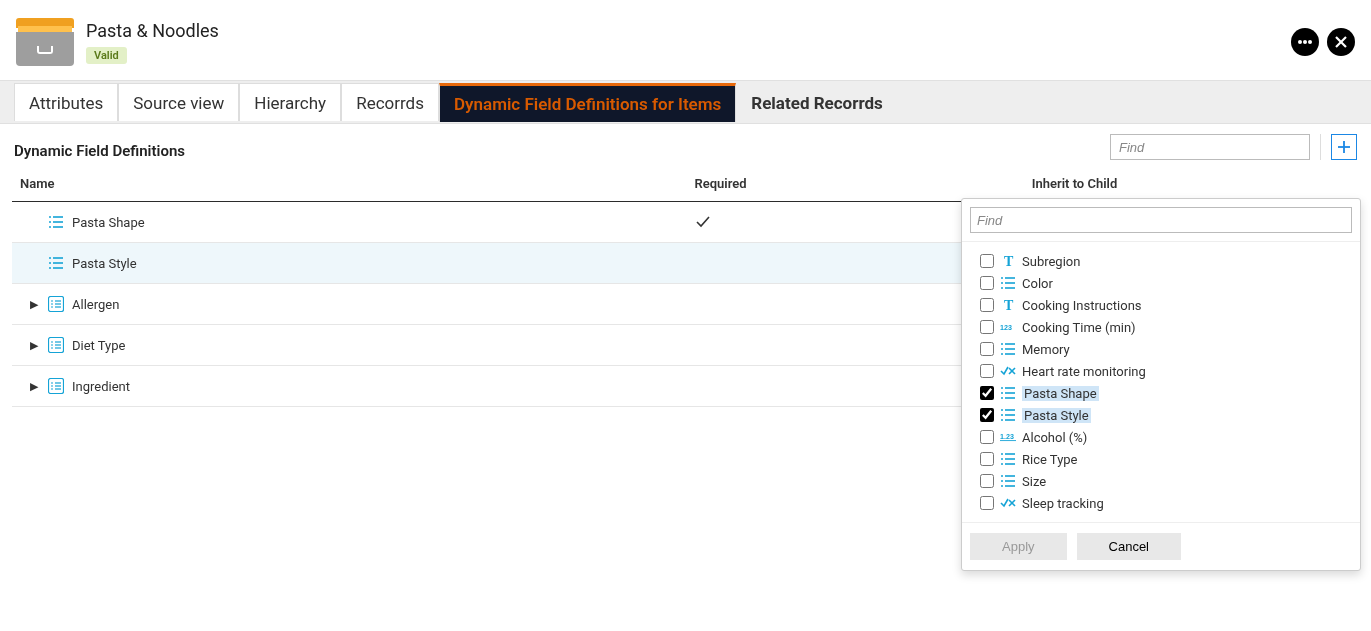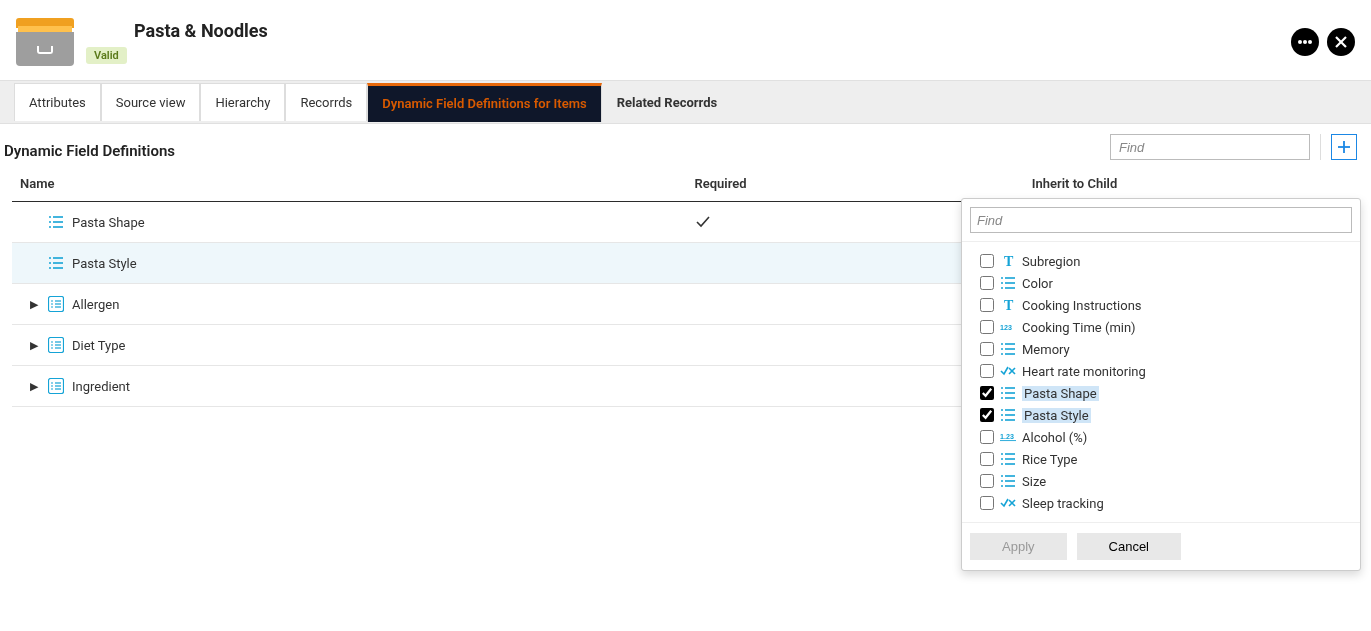--- a/index.html
+++ b/index.html
@@ -6,33 +6,33 @@
   body { font-family: -apple-system, "Segoe UI", Roboto, Arial, sans-serif; font-size: 13px; color: #333; background: #fff; width: 1371px; }
   
   
   .header { display: flex; align-items: flex-start; padding: 18px 20px 14px 16px; position: relative; }
   .header-icon { width: 58px; height: 48px; margin-right: 12px; position: relative; }
   .header-icon .box-top { position: absolute; left: 0; right: 0; top: 0; height: 10px; background: #f0a020; border-radius: 3px 3px 0 0; }
   .header-icon .box-top2 { position: absolute; left: 2px; right: 2px; top: 8px; height: 8px; background: #ffc14d; }
   .header-icon .box-body { position: absolute; left: 0; right: 0; top: 14px; bottom: 0; background: #9e9e9e; border-radius: 0 0 4px 4px; }
   .header-icon .handle { position: absolute; left: 21px; top: 28px; width: 16px; height: 8px; border: 2px solid #fff; border-top: none; border-radius: 0 0 3px 3px; }
   .header-text { }
-  .page-title { font-size: 18px; font-weight: 700; color: #222; margin-top: 2px; margin-left: 48px; }
+  .page-title { font-size: 18px; font-weight: 400; color: #222; margin-top: 2px; }
   .status-badge { display: inline-block; background: #e3f0c7; color: #5a7a1a; font-size: 11px; font-weight: 600; padding: 2px 8px; border-radius: 3px; margin-top: 6px; }
   .header-actions { position: absolute; right: 16px; top: 28px; display: flex; gap: 8px; }
   .hdr-btn { width: 28px; height: 28px; border-radius: 50%; background: #000; color: #fff; display: flex; align-items: center; justify-content: center; cursor: pointer; font-size: 16px; }
   
   
   .tabbar { background: #eeeeee; border-top: 1px solid #e0e0e0; border-bottom: 1px solid #e0e0e0; padding: 0 14px; display: flex; gap: 0; height: 44px; align-items: center; }
-  .tab { padding: 18px 14px; font-size: 13px; color: #333; cursor: pointer; background: #fff; border: 1px solid #ddd; border-bottom: none; height: 38px; display: flex; align-items: center; }
+  .tab { padding: 18px 14px; font-size: 17px; color: #333; cursor: pointer; background: #fff; border: 1px solid #ddd; border-bottom: none; height: 38px; display: flex; align-items: center; }
   .tab.inactive { background: transparent; border-color: transparent; font-weight: bold; }
   .tab.active { color: #d85a00; font-weight: 600; border-top: 3px solid #e8690b; background: #0f172a; }
   
   
-  .section-title { font-size: 15px; font-weight: 600; padding: 18px 14px 10px 4px; color: #222; }
+  .section-title { font-size: 15px; font-weight: 600; padding: 18px 14px 10px 14px; color: #222; }
   
   
   .toolbar { display: flex; justify-content: flex-end; align-items: center; padding: 0 14px; margin-top: -36px; margin-bottom: 6px; gap: 10px; }
   .find-input { width: 200px; height: 26px; border: 1px solid #bbb; padding: 2px 8px; font-size: 13px; }
   .find-input::placeholder { font-style: italic; color: #888; }
   .divider-v { height: 26px; width: 1px; background: #ddd; }
   .plus-btn { width: 26px; height: 26px; border: 1px solid #1b87e5; color: #1b87e5; display: flex; align-items: center; justify-content: center; font-size: 18px; cursor: pointer; }
   
   
   .table { width: calc(100% - 22px); margin: 6px 10px 0 12px; border-collapse: collapse; }

